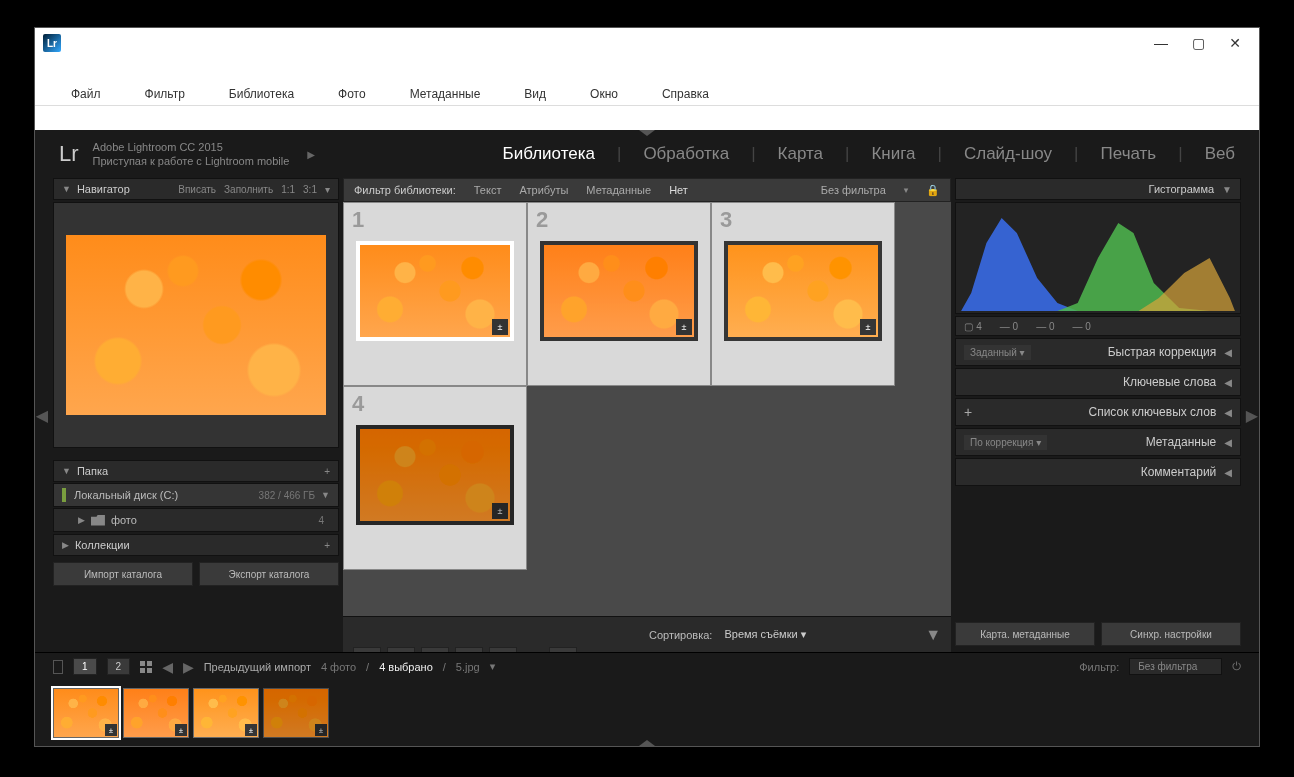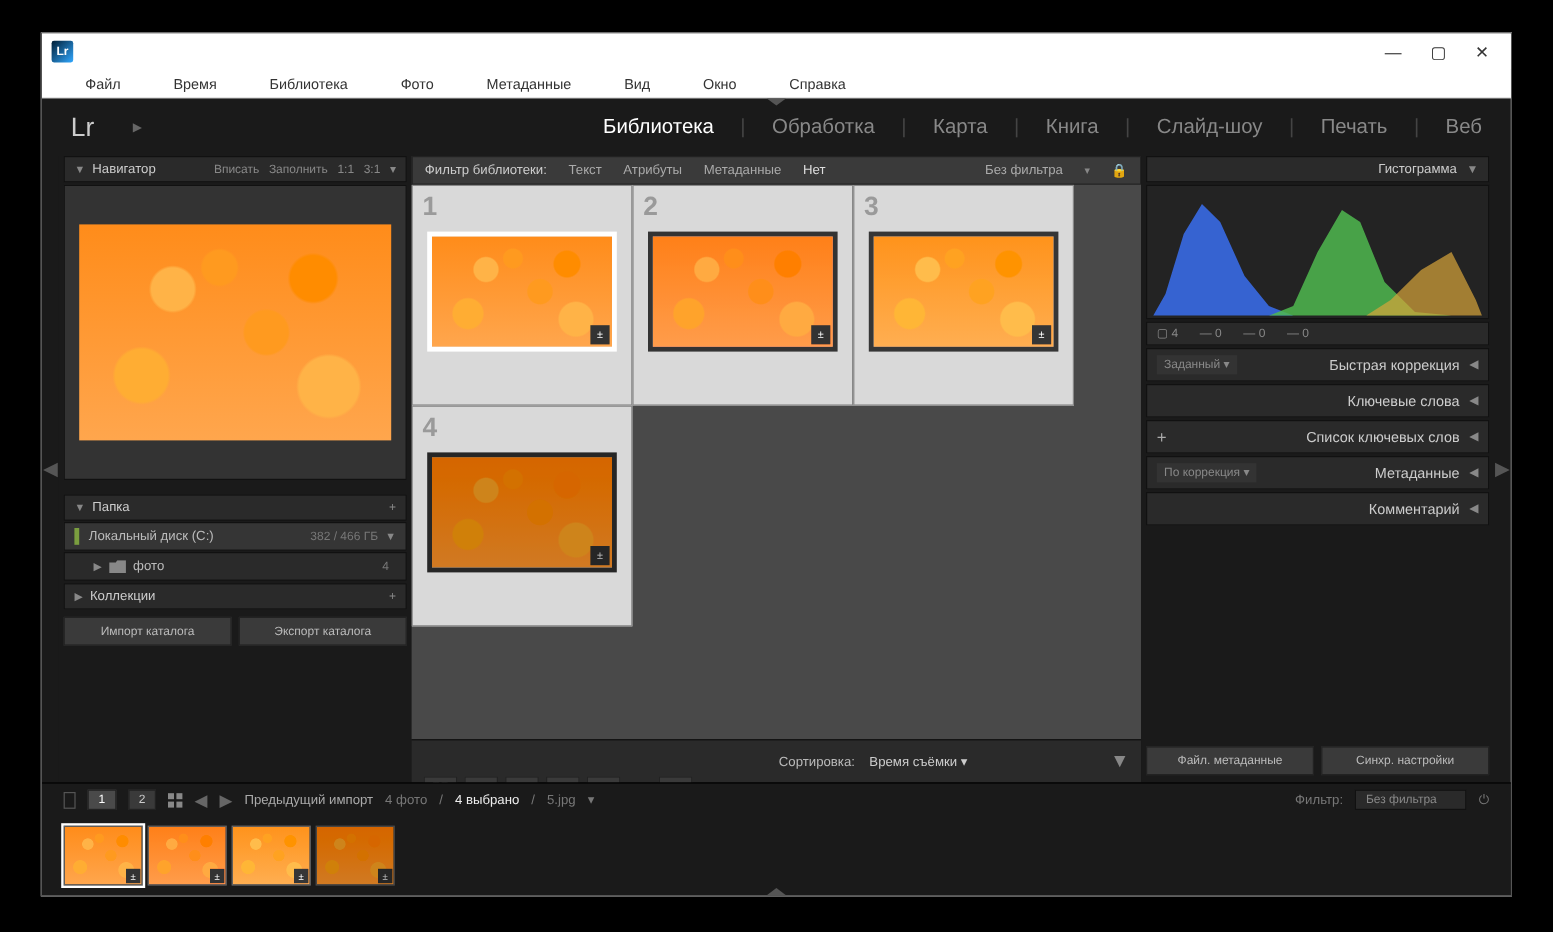--- a/index.html
+++ b/index.html
@@ -1,17 +1,17 @@
 <!DOCTYPE html>
 <html><head>
 <meta charset="utf-8">
 <style>
 * { margin: 0; padding: 0; box-sizing: border-box; font-family: "Segoe UI", Arial, sans-serif; user-select: none; }
 body { background: #000; width: 1294px; height: 777px; overflow: hidden; }
-.window { position: absolute; left: 34px; top: 27px; width: 1226px; height: 720px; background: #fff; border: 1px solid #555; display: flex; flex-direction: column; }
+.window { position: absolute; left: 34px; top: 27px; width: 1226px; height: 720px; background: #fff; border: 1px solid #555; display: flex; flex-direction: column; gap: 24px; }
 .titlebar { height: 30px; background: #fff; display: flex; align-items: center; padding: 0 8px; font-size: 12px; color: #333; }
 .titlebar .logo { width: 18px; height: 18px; background: linear-gradient(135deg,#001e36,#31a8ff); border-radius:2px; display:flex;align-items:center;justify-content:center;font-size:10px;color:#fff;font-weight:bold;margin-right:6px;}
 .wincontrols { margin-left: auto; display: flex; gap: 24px; padding-right: 10px; }
 .wincontrols span { font-size: 14px; cursor: pointer; color:#333;}
 .menubar { height: 24px; background: #fff; border-bottom: 1px solid #ddd; display: flex; align-items: center; padding: 0 6px; font-size: 12px; color: #333; gap: 14px; }
 .menubar span { cursor: pointer; margin-left: 30px; }
 .app { flex: 1; background: #1a1a1a; display: flex; flex-direction: column; position: relative; }
 .app-top-tri, .app-bot-tri { position:absolute; left:50%; transform:translateX(-50%); width:0;height:0;border-left:8px solid transparent;border-right:8px solid transparent;}
 .app-top-tri{top:0;border-top:6px solid #555;}
 .app-bot-tri{bottom:0;border-bottom:6px solid #555;}
@@ -95,34 +95,38 @@
     <div class="logo">Lr</div>
     <div class="wincontrols">
       <span>—</span>
       <span>▢</span>
       <span>✕</span>
     </div>
   </div>
 
   <div class="menubar">
     <span>Файл</span>
-    <span>Время</span>
+    <span>Фильтр</span>
     <span>Библиотека</span>
     <span>Фото</span>
     <span>Метаданные</span>
     <span>Вид</span>
     <span>Окно</span>
     <span>Справка</span>
   </div>
 
   <div class="app">
     <div class="app-top-tri"></div>
 
     <div class="brandrow">
       <div class="lr">Lr</div>
+      <div class="sub">
+        <div>Adobe Lightroom CC 2015</div>
+        <div>Приступая к работе с Lightroom mobile</div>
+      </div>
       <span class="play">▶</span>
       <div class="modules">
         <span class="mod active">Библиотека</span>
           <span class="sep">|</span>
         <span class="mod">Обработка</span>
           <span class="sep">|</span>
         <span class="mod">Карта</span>
           <span class="sep">|</span>
         <span class="mod">Книга</span>
           <span class="sep">|</span>
@@ -285,21 +289,21 @@
           <span class="tri-l">◀</span>
         </div>
         <div class="right-section">
           <span style="margin-right:auto;"></span>
           <span>Комментарий</span>
           <span class="tri-l">◀</span>
         </div>
 
         <div style="flex:1;"></div>
         <div class="btnrow">
-          <div class="panelbtn">Файл. метаданные</div>
+          <div class="panelbtn">Карта. метаданные</div>
           <div class="panelbtn">Синхр. настройки</div>
         </div>
       </div>
 
       <div class="side-tri">▶</div>
     </div>
 
     <div class="filmstrip-bar">
       <span style="width:10px;height:14px;border:1px solid #555;"></span>
       <span class="pill active">1</span>

